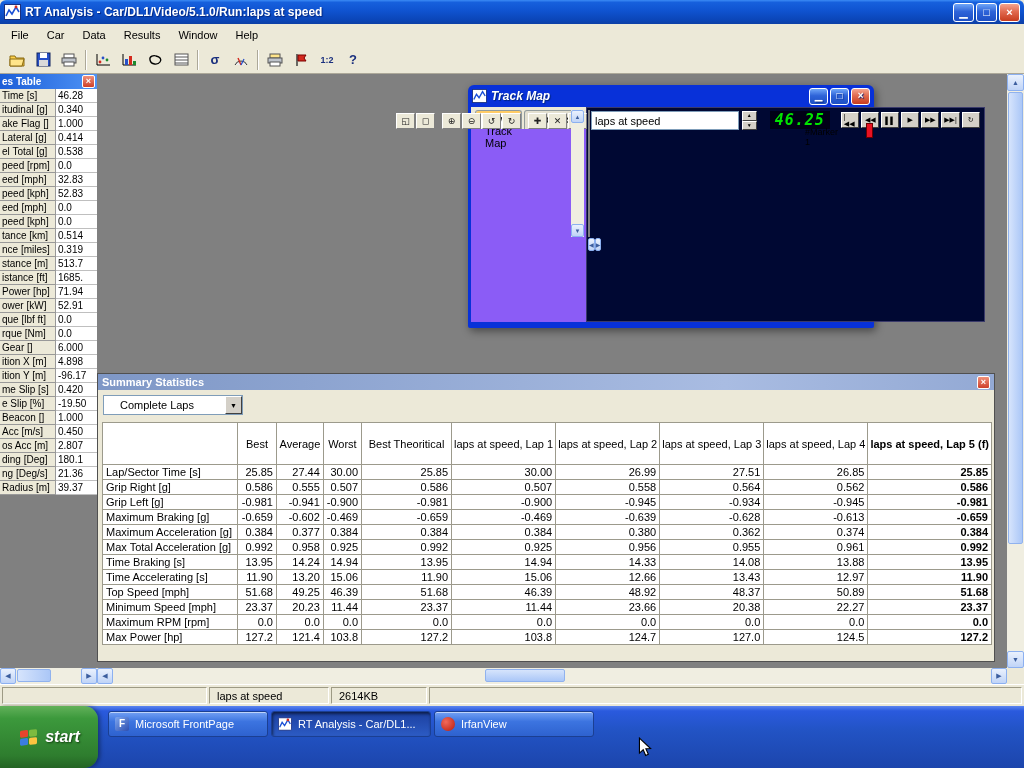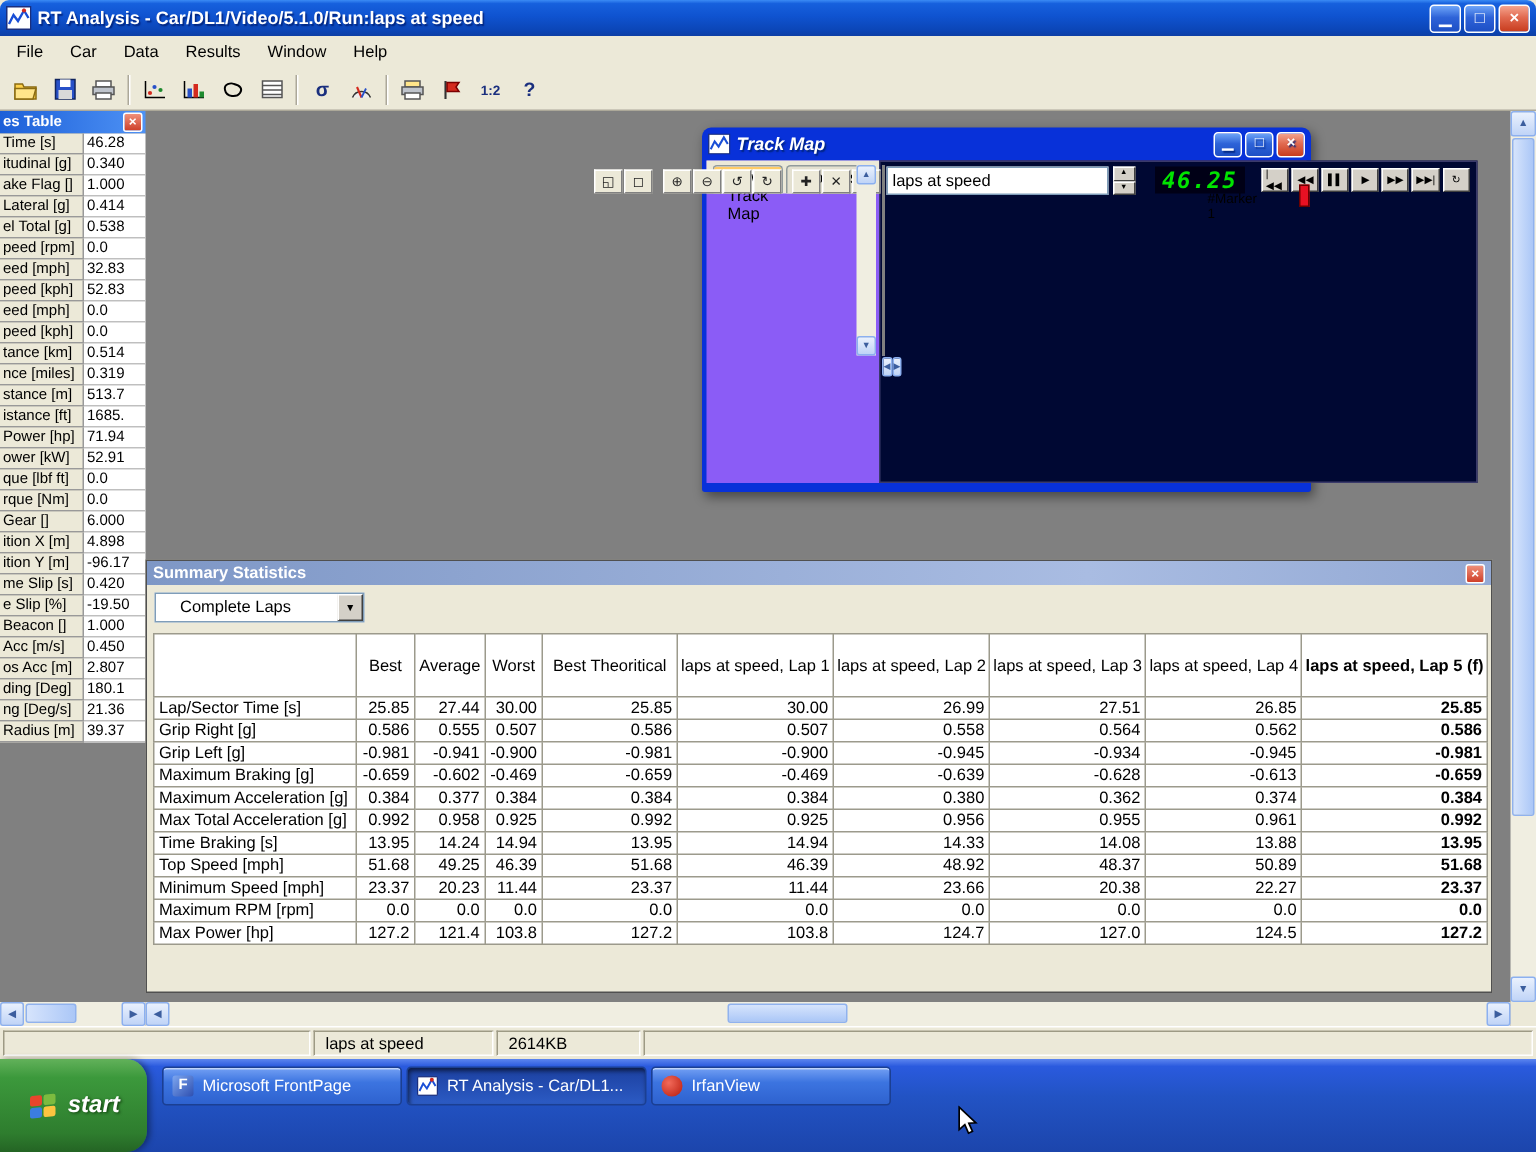--- a/index.html
+++ b/index.html
@@ -530,20 +530,32 @@
               <td>14.24</td>
               <td>14.94</td>
               <td>13.95</td>
               <td>14.94</td>
               <td>14.33</td>
               <td>14.08</td>
               <td>13.88</td>
               <td class="b">13.95</td>
             </tr>
             <tr>
+              <td class="rowlabel">Time Accelerating [s]</td>
+              <td>11.90</td>
+              <td>13.20</td>
+              <td>15.06</td>
+              <td>11.90</td>
+              <td>15.06</td>
+              <td>12.66</td>
+              <td>13.43</td>
+              <td>12.97</td>
+              <td class="b">11.90</td>
+            </tr>
+            <tr>
               <td class="rowlabel">Top Speed [mph]</td>
               <td>51.68</td>
               <td>49.25</td>
               <td>46.39</td>
               <td>51.68</td>
               <td>46.39</td>
               <td>48.92</td>
               <td>48.37</td>
               <td>50.89</td>
               <td class="b">51.68</td>

